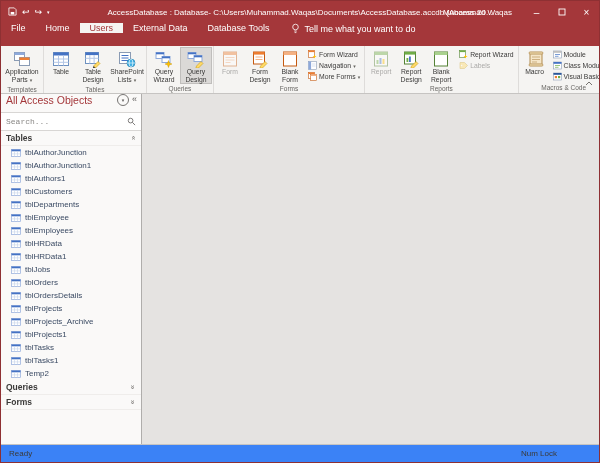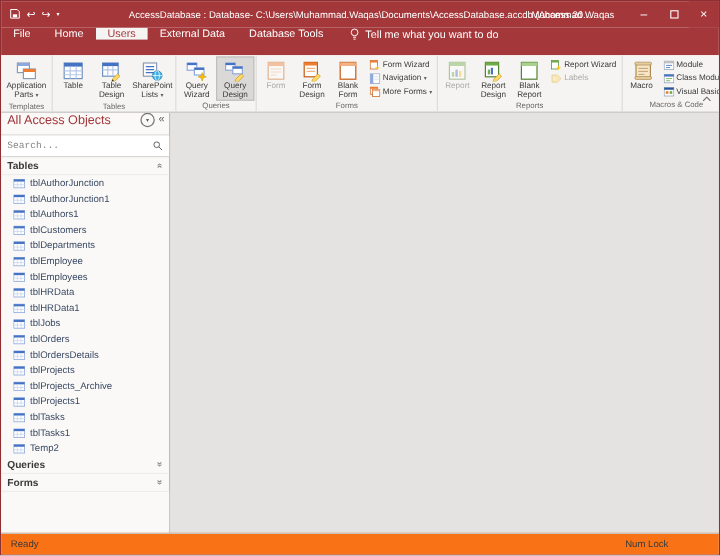--- a/index.html
+++ b/index.html
@@ -53,21 +53,21 @@
   .chev{margin-left:auto;color:#8a8886;display:inline-block;font-size:8px;line-height:8px;}
   .rot-up{transform:rotate(90deg);}
   .rot-down{transform:rotate(-90deg);}
   .np-items{flex:0 0 auto;}
   .np-item{height:13px;display:flex;align-items:center;gap:4px;padding-left:10px;color:#3A4A63;font-size:8px;white-space:nowrap;}
   .np-item svg{flex:0 0 auto;}
   .np-fill{flex:1;background:#FAF9F8;}
   .main{flex:1;background:#E5E3E1;}
 
   
-  .statusbar{height:17px;background:#f97316;border-top:1px solid #C6C4C2;display:flex;align-items:center;padding:0 8px;font-size:8px;color:#3B3A39;flex:0 0 auto;gap:16px;}
+  .statusbar{height:17px;background:#3b82f6;border-top:1px solid #C6C4C2;display:flex;align-items:center;padding:0 8px;font-size:8px;color:#3B3A39;flex:0 0 auto;gap:16px;}
   .sb-right{margin-left:auto;padding-right:34px;text-align:center;}
 </style>
 </head>
 <body>
 
 <div class="app">
 
   <div class="titlebar">
     <div class="qat">
       <span class="g"><svg width="9" height="9" viewBox="0 0 10 10">

